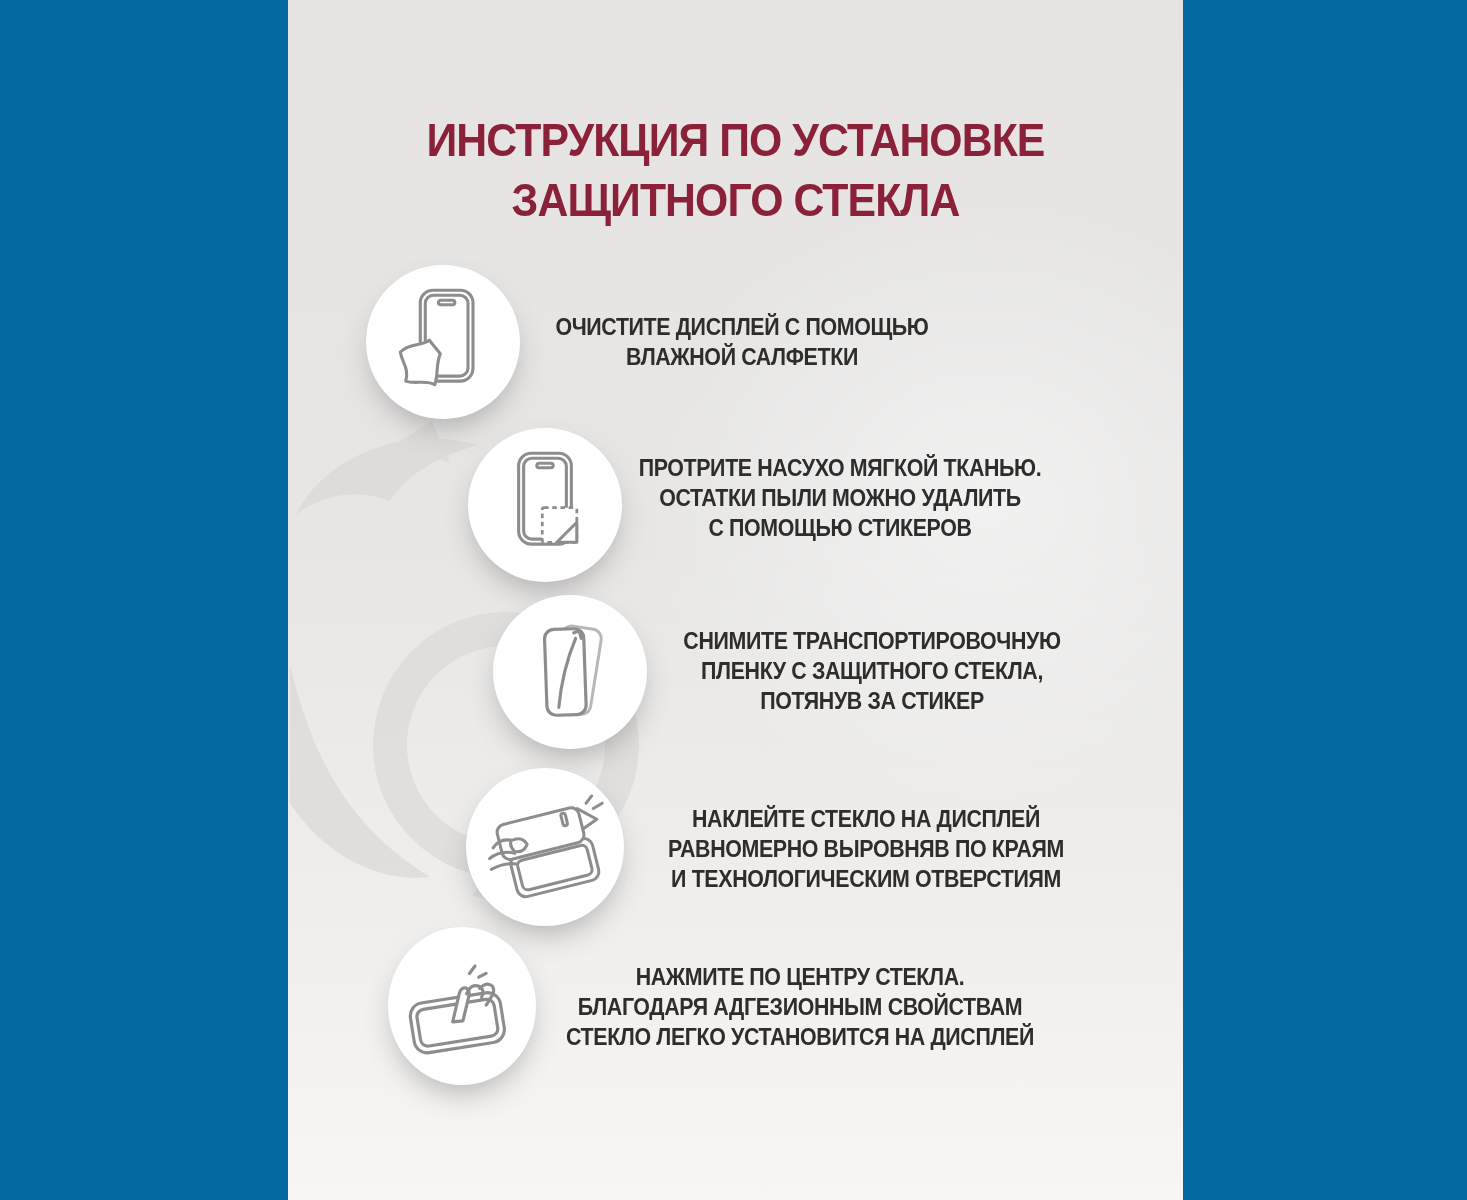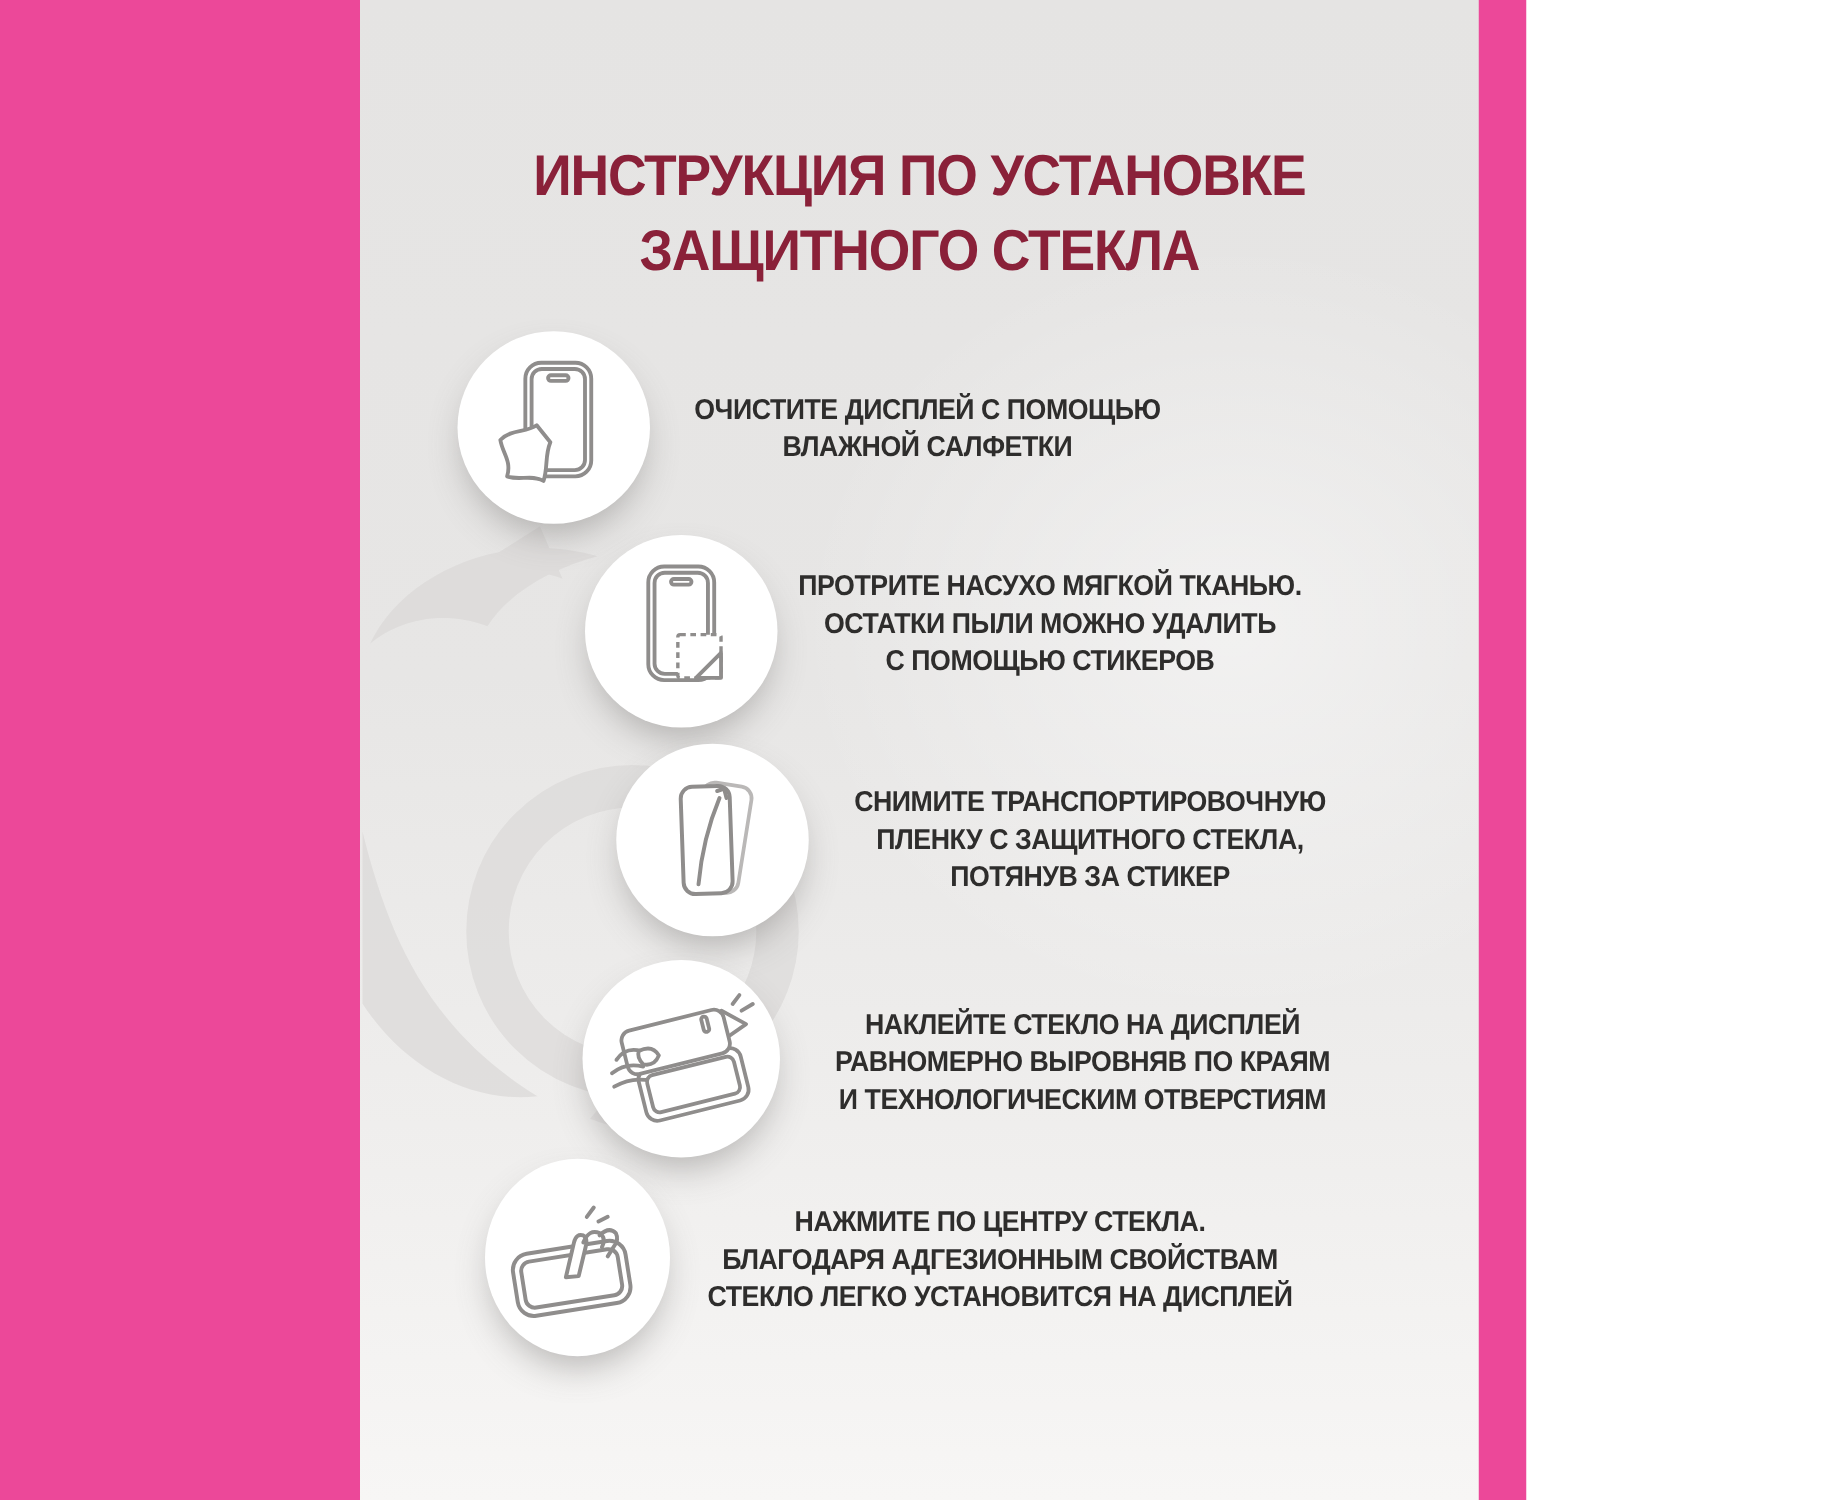--- a/index.html
+++ b/index.html
@@ -1,18 +1,18 @@
 <!DOCTYPE html>
 <html><head>
 <meta charset="utf-8">
 <style>
   * { margin:0; padding:0; box-sizing:border-box; }
   html,body { width:1467px; height:1200px; background:#ffffff; overflow:hidden;
               font-family:"Liberation Sans", sans-serif; }
-  .page { position:relative; width:1221px; height:1200px; background:#ec4899; }
+  .page { position:relative; width:1467px; height:1200px; background:#0369a1; }
 
   .panel {
     position:absolute; left:288px; top:0; width:895px; height:1200px;
     background:linear-gradient(180deg,#e5e4e3 0%, #e7e6e5 45%, #efeeed 75%, #f7f6f5 100%);
     overflow:hidden;
   }
   .panel-sheen {
     position:absolute; left:0; top:0; width:100%; height:100%;
     background:radial-gradient(ellipse 60% 40% at 78% 42%, rgba(255,255,255,0.45), rgba(255,255,255,0) 65%);
     pointer-events:none;

